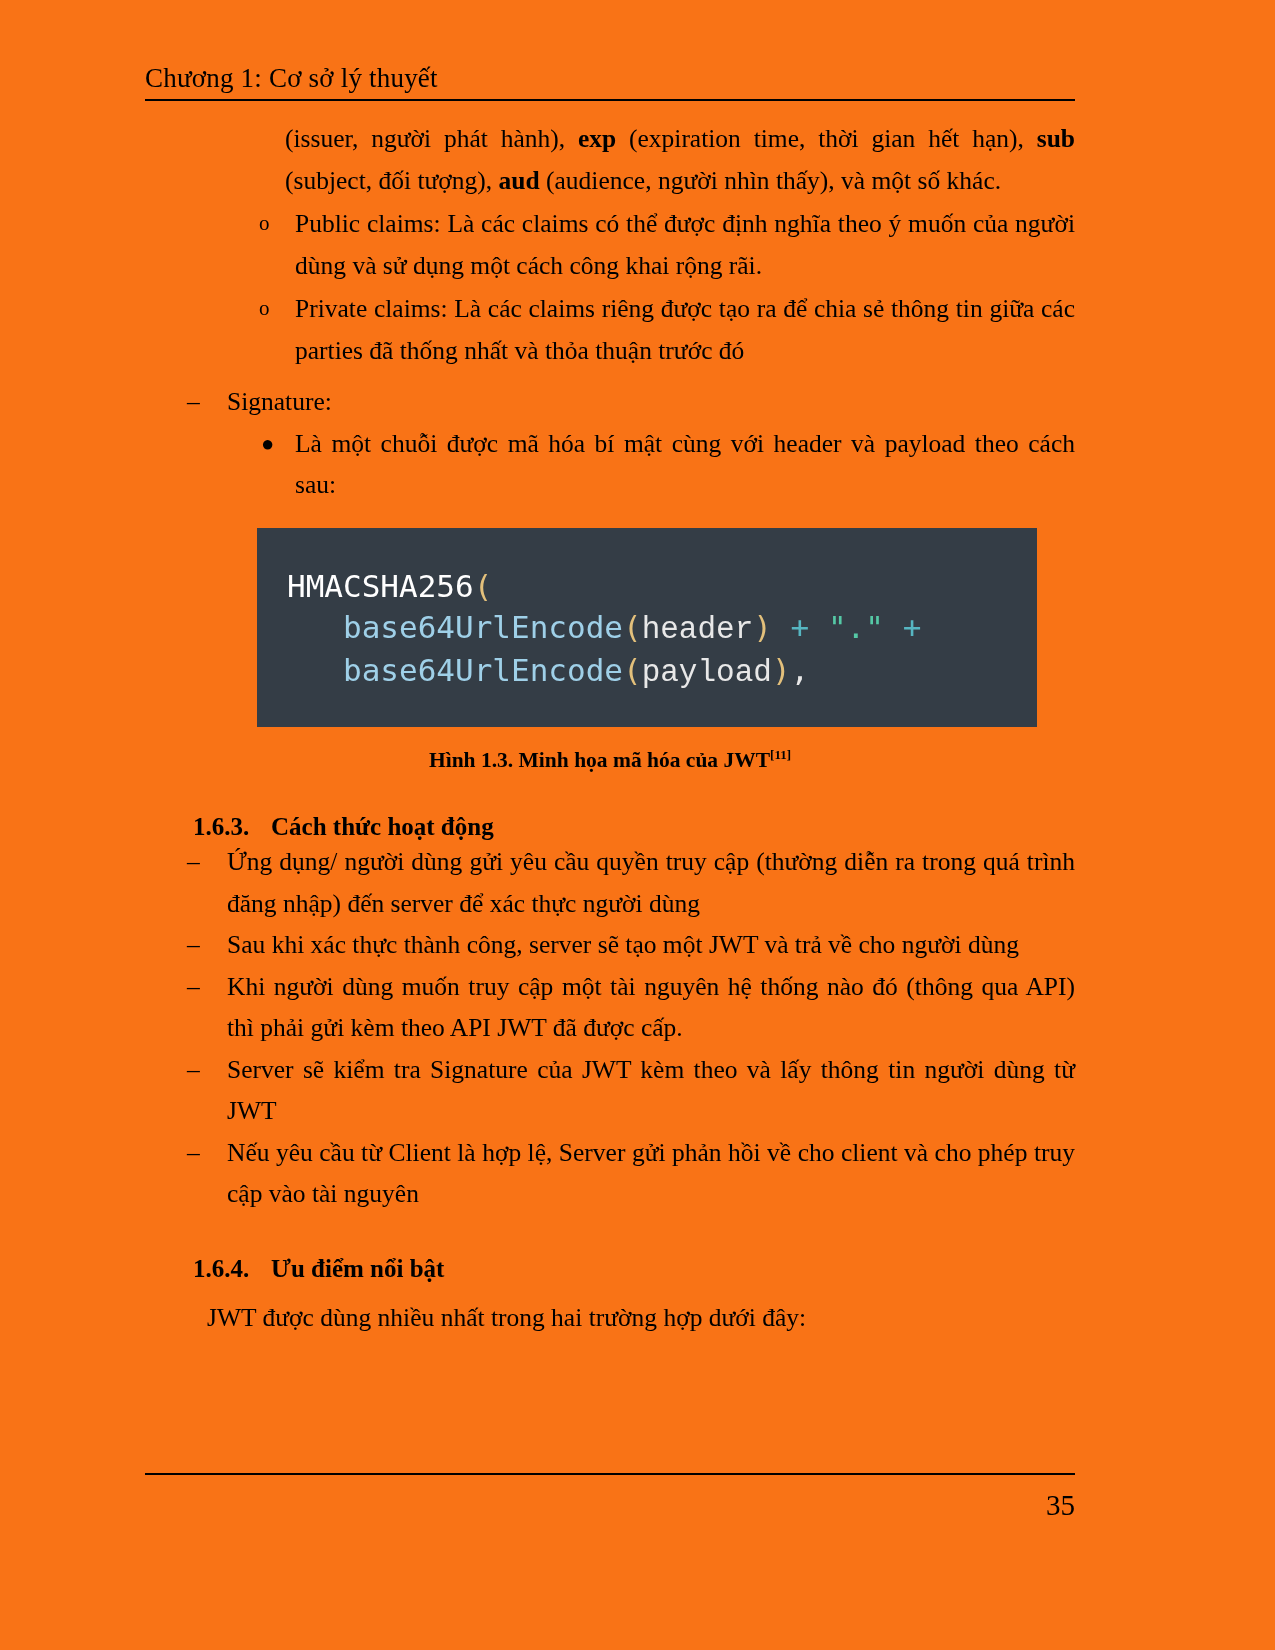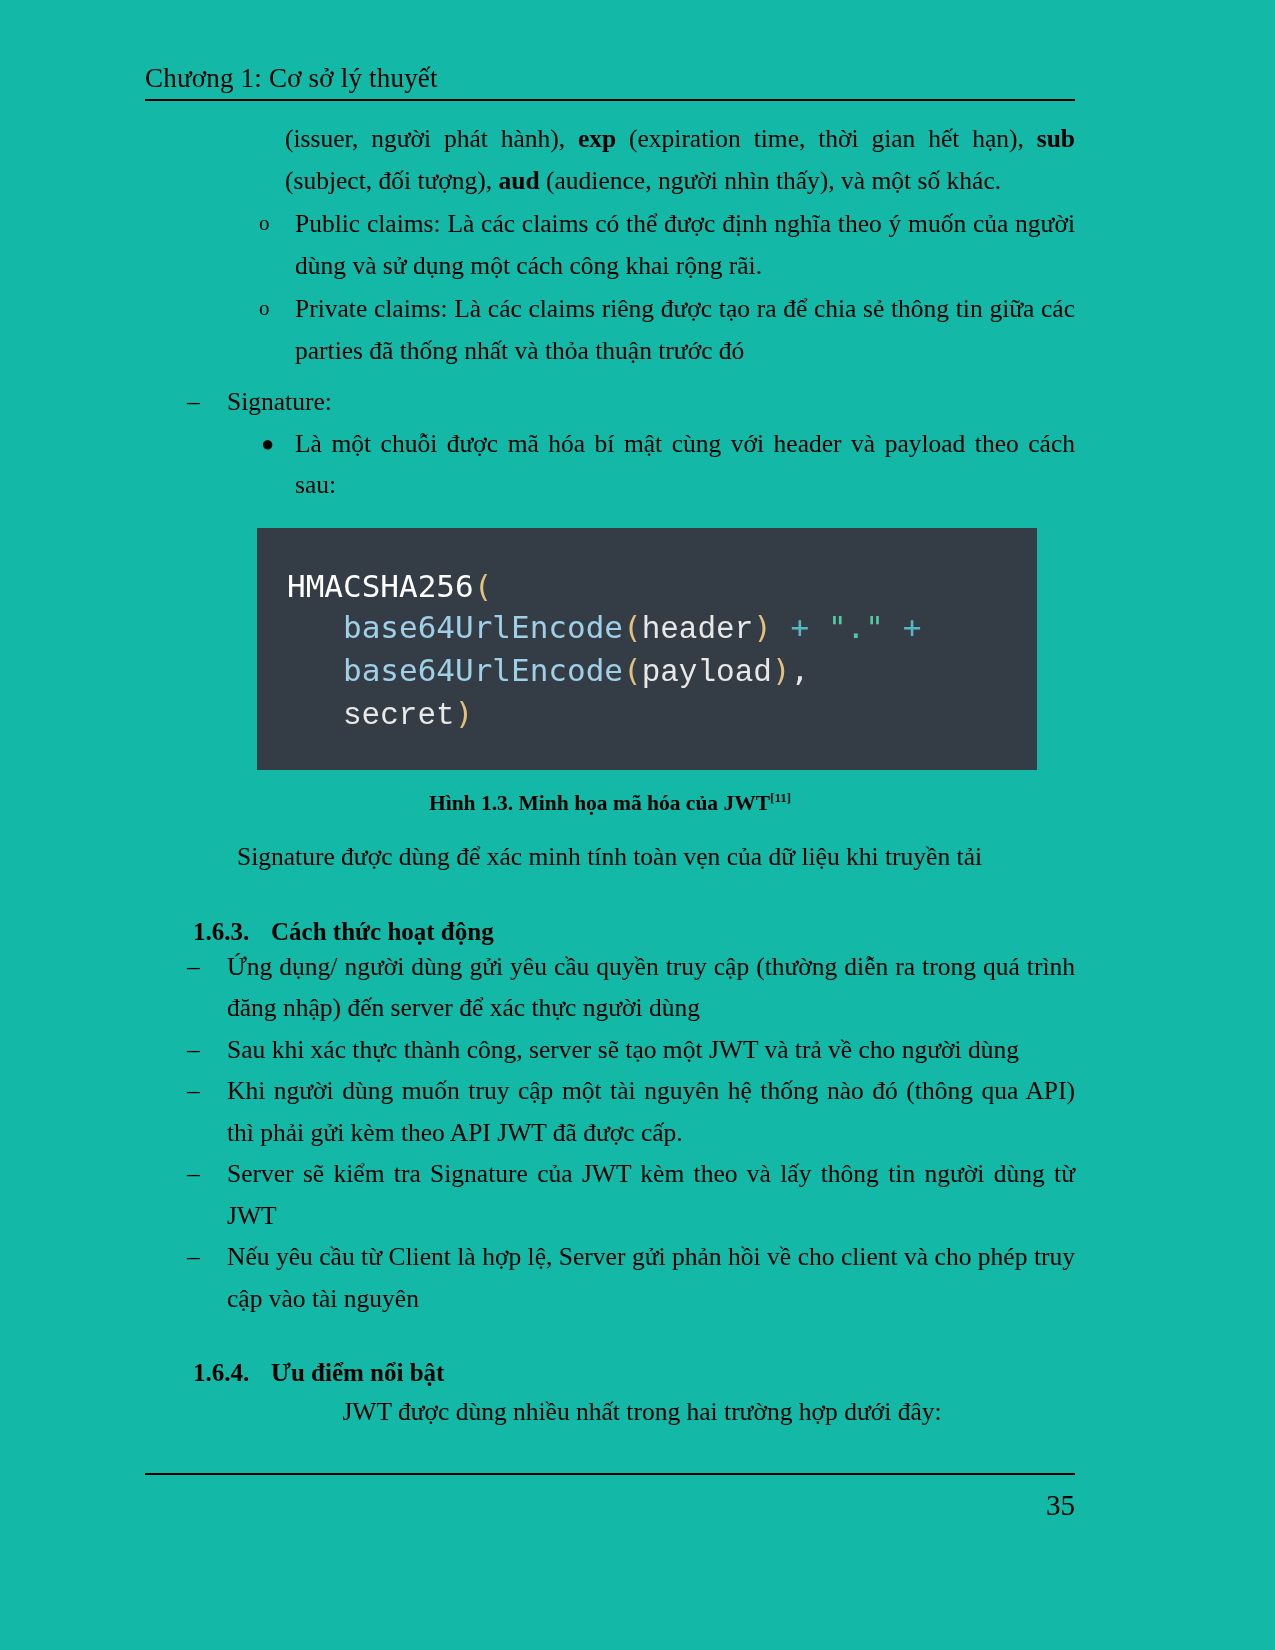--- a/index.html
+++ b/index.html
@@ -8,21 +8,21 @@
     background: #ffffff;
   }
   body {
     font-family: "Liberation Serif", "DejaVu Serif", serif;
     color: #000000;
   }
   .page {
     position: relative;
     width: 1275px;
     height: 1650px;
-    background: #14b8a6;
+    background: #f97316;
     box-sizing: border-box;
     overflow: hidden;
   }
 
   
   .header-zone {
     position: absolute;
     left: 145px;
     top: 62px;
     width: 930px;
@@ -174,26 +174,25 @@
     display: flex;
     align-items: baseline;
   }
   .heading .num {
     width: 78px;
     flex: 0 0 78px;
   }
   .heading .htext { white-space: nowrap; }
 
   .lead-para {
-    margin-top: 4px;
+    margin-top: 14px;
     margin-left: 62px;
     width: 870px;
     font-size: 25.5px;
     line-height: 41.5px;
-    text-align: center;
   }
 
   .center-para {
     margin-top: 20px;
     margin-left: 92px;
     width: 840px;
     font-size: 25.5px;
     line-height: 41.5px;
   }
 
@@ -259,28 +258,26 @@
         <span class="marker">●</span>
         <div class="li-text">Là một chuỗi được mã hóa bí mật cùng với header và payload theo cách sau:</div>
       </li>
     </ul>
 
     <div class="figure">
       <div class="code-block" style="background: rgb(52, 61, 70);">
         <div class="code-line"><span class="tok-fn">HMACSHA256</span><span class="tok-paren">(</span></div>
         <div class="code-line"><span class="tok-plain">   </span><span class="tok-method">base64UrlEncode</span><span class="tok-paren">(</span><span class="tok-arg">header</span><span class="tok-paren">)</span><span class="tok-plain"> </span><span class="tok-op">+</span><span class="tok-plain"> </span><span class="tok-str">"."</span><span class="tok-plain"> </span><span class="tok-op">+</span></div>
         <div class="code-line"><span class="tok-plain">   </span><span class="tok-method">base64UrlEncode</span><span class="tok-paren">(</span><span class="tok-arg">payload</span><span class="tok-paren">)</span><span class="tok-plain">,</span></div>
-        <div class="code-line"><span class="tok-plain">   </span><span class="tok-arg">secret</span><span class="tok-paren">)</span></div>
       </div>
       <div class="fig-caption">
         <span>Hình 1.3. Minh họa mã hóa của JWT</span><sup>[11]</sup>
       </div>
     </div>
 
-    <div class="center-para">Signature được dùng để xác minh tính toàn vẹn của dữ liệu khi truyền tải</div>
 
     <div class="heading">
       <span class="num">1.6.3.</span>
       <span class="htext">Cách thức hoạt động</span>
     </div>
 
     <ul class="list-dash">
       <li>
         <span class="marker">–</span>
         <div class="li-text">Ứng dụng/ người dùng gửi yêu cầu quyền truy cập (thường diễn ra trong quá trình đăng nhập) đến server để xác thực người dùng</div>

